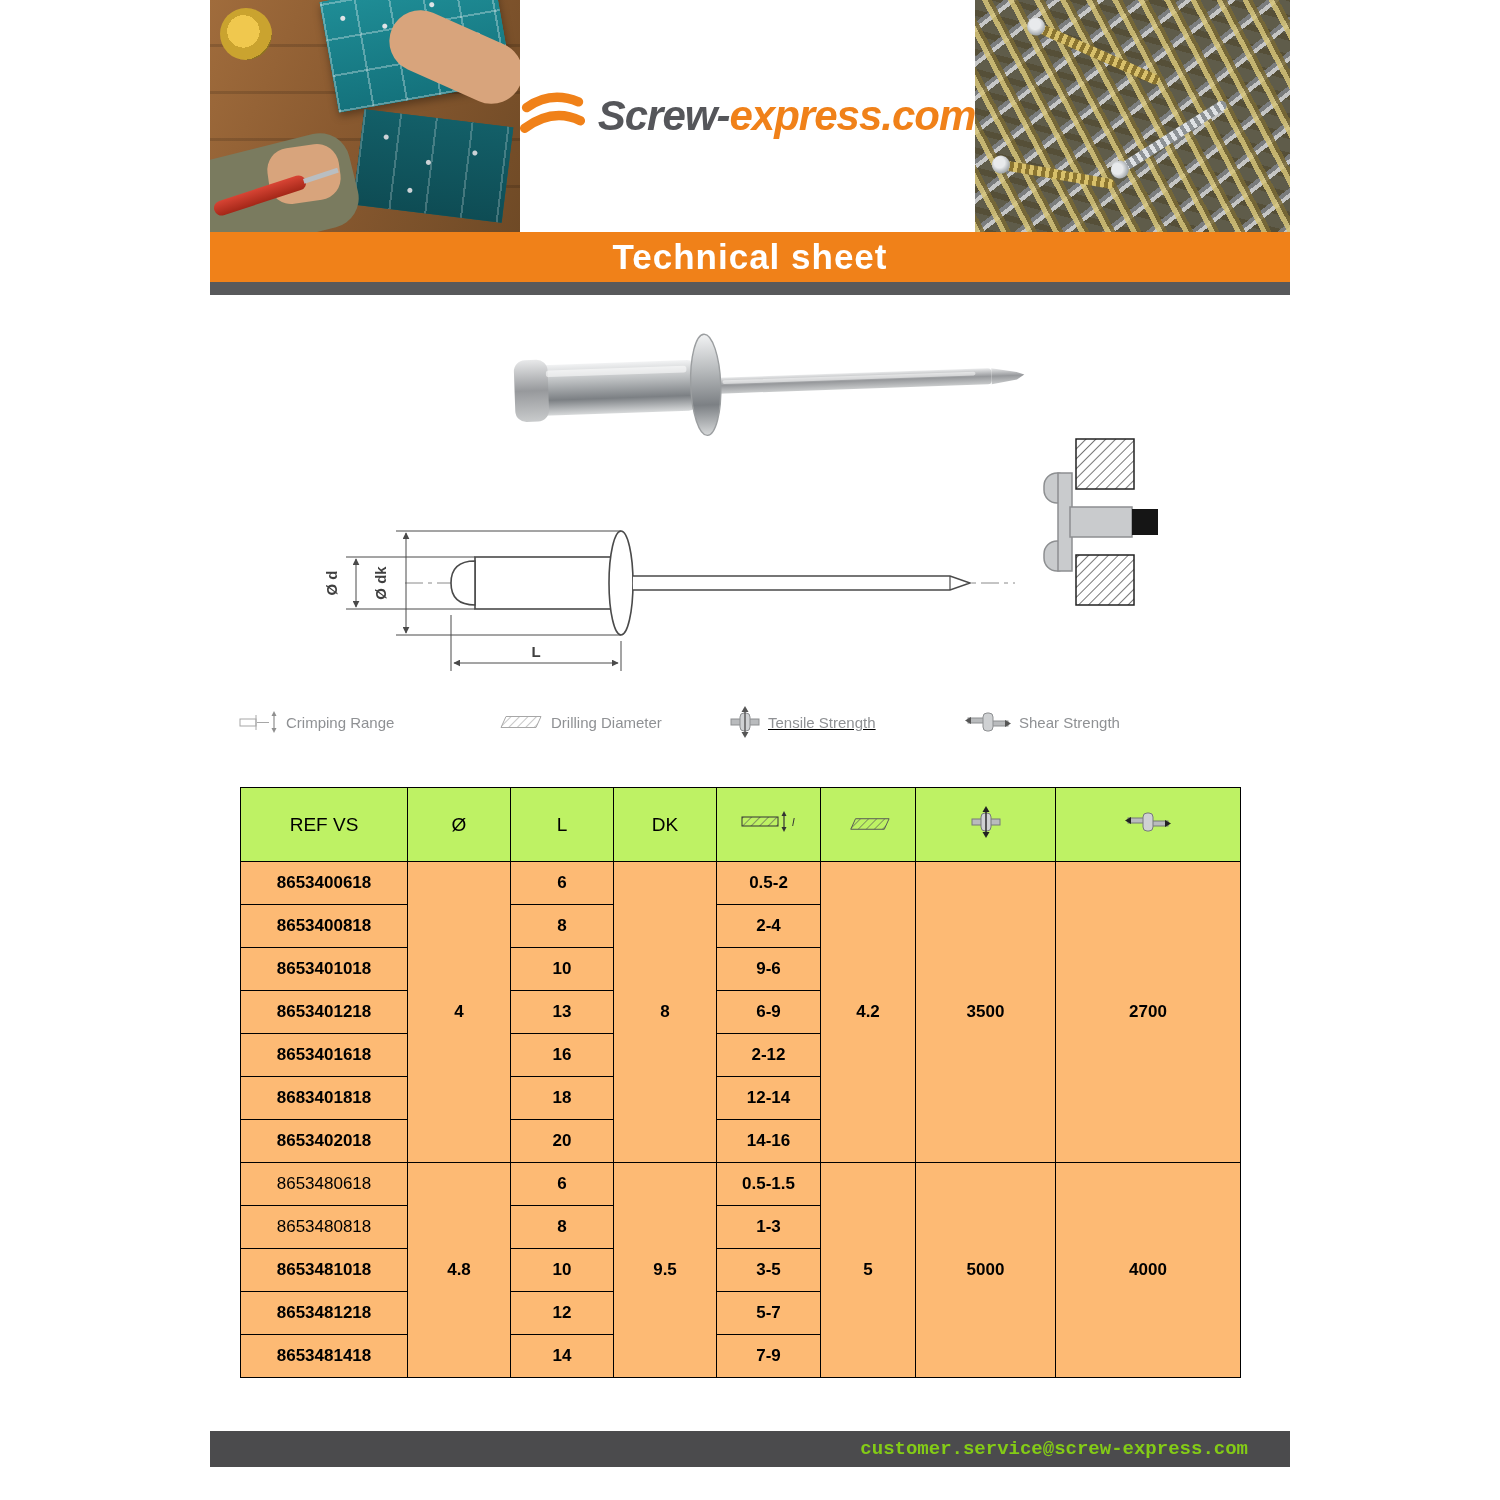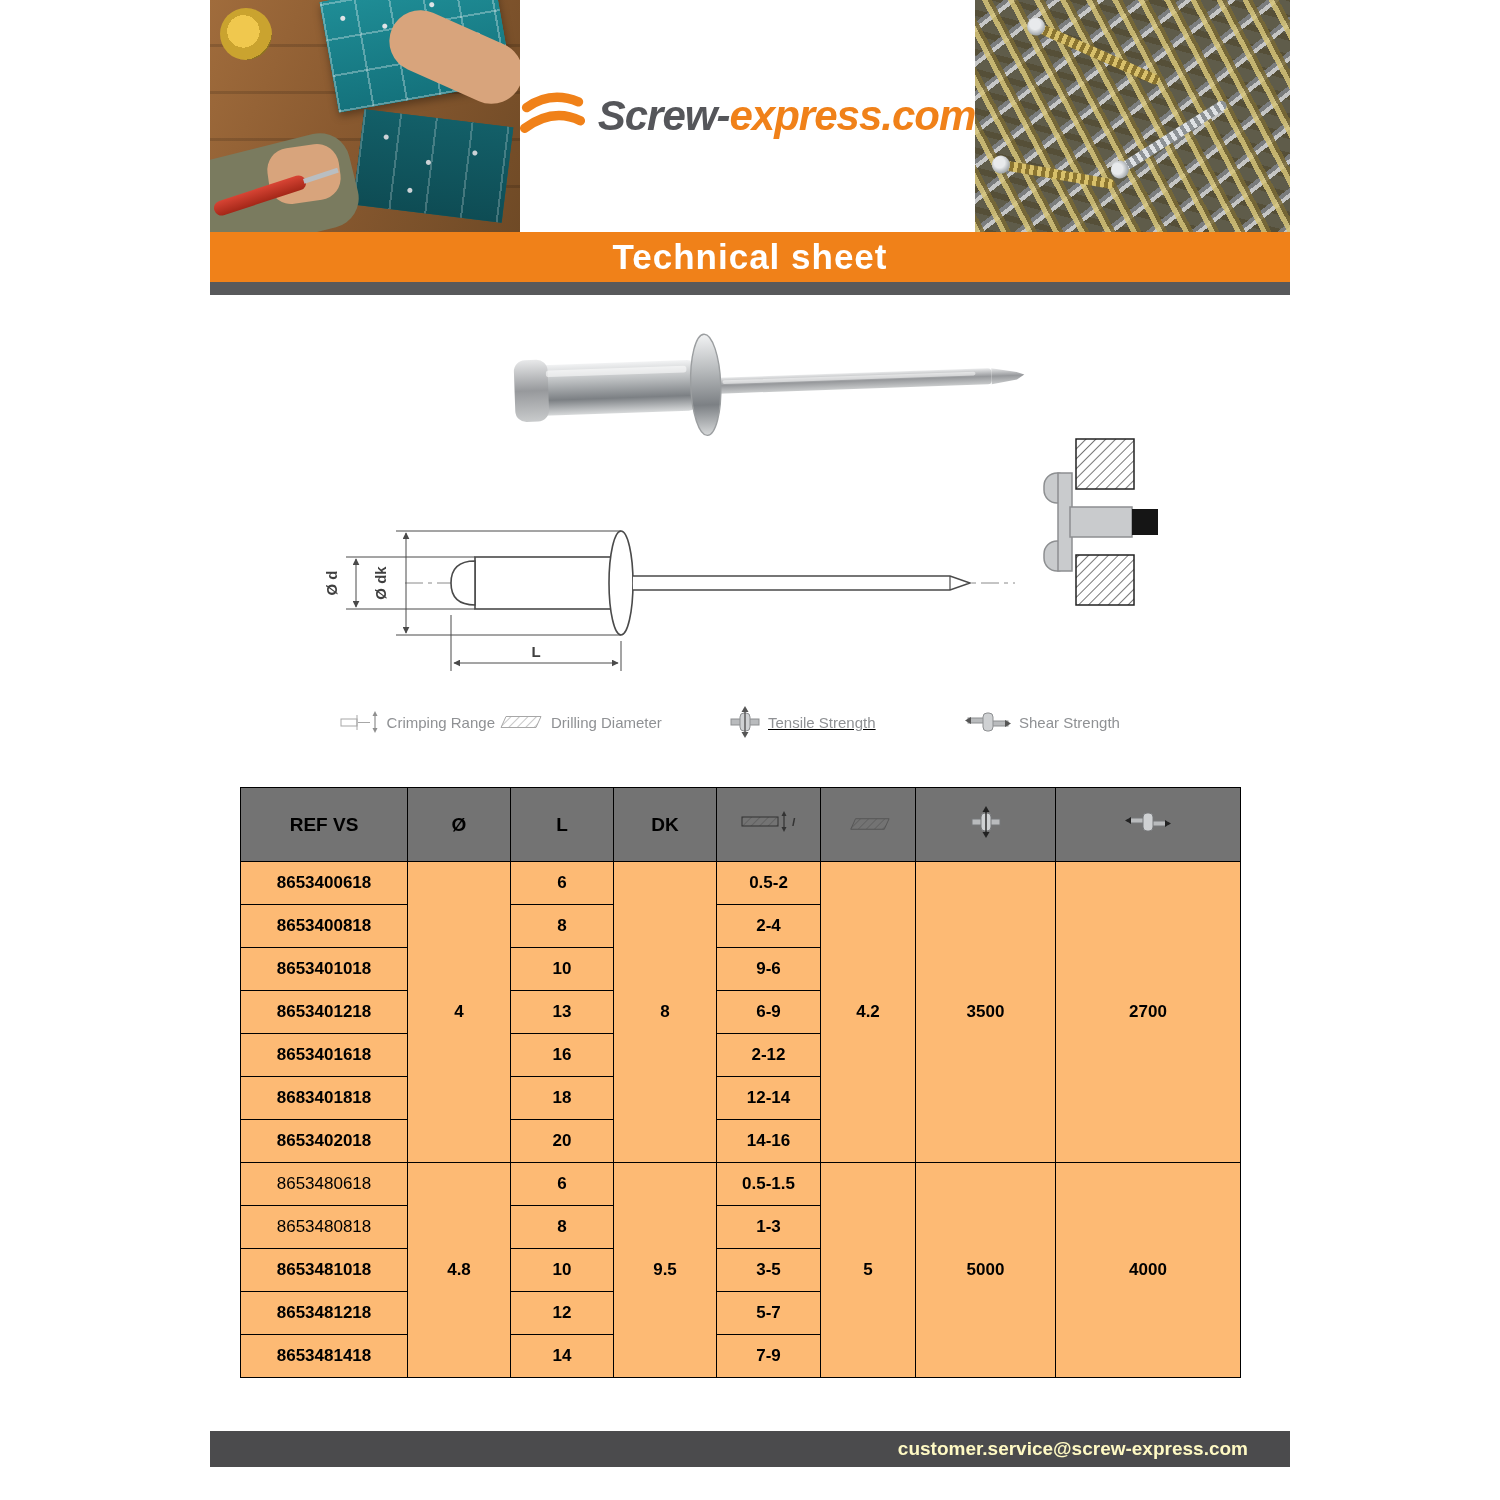--- a/index.html
+++ b/index.html
@@ -84,33 +84,33 @@
   .photo-row svg { margin-left:262px; }
   .draw-row { position:relative; height:232px; }
   .draw-row .main-drawing { margin-left:100px; }
   .cross-section { position:absolute; right:112px; top:-28px; }
   .dim-label { font-size:15px; font-weight:bold; fill:#3f3f3f; }
 
   
   .legend { display:flex; align-items:center; height:50px; padding-left:28px; width:1080px; }
   .legend-item { display:flex; align-items:center; gap:8px; }
   .legend-item span { color:#8f9194; font-size:15px; }
-  .li-1 { width:257px;justify-content:flex-end; } .li-2 { width:235px; } .li-3 { width:235px;text-decoration:underline; }
+  .li-1 { width:257px; } .li-2 { width:235px; } .li-3 { width:235px;text-decoration:underline; }
 
   
   table.spec { border-collapse:collapse; width:1000px; margin:40px 0 0 30px; table-layout:fixed; }
   .spec th, .spec td { border:1px solid #000; text-align:center; vertical-align:middle; color:#000; }
-  .spec th { height:74px; font-size:19px; font-weight:bold; background:#737373; }
+  .spec th { height:74px; font-size:19px; font-weight:normal; background:#bef264; }
   .spec td { height:43px; font-size:17px; font-weight:bold; background:#fdba74; }
   .spec td.ref-light { font-weight:400; }
 
   
   .footer-bar { position:absolute; left:210px; bottom:33px; width:1080px; height:36px; background:#4B4B4D;
     display:flex; align-items:center; justify-content:flex-end; padding-right:42px; }
-  .footer-bar span { color:#fef9c3; font-size:19px; font-weight:bold; }
+  .footer-bar span { color:#84cc16; font-size:19px; font-weight:bold;font-family:Liberation Mono, monospace; }
 </style>
 </head>
 <body>
 
 <div class="page">
   <div class="content">
 
     <div class="banner">
       <div class="photo photo-left">
         <div class="tape"></div>

